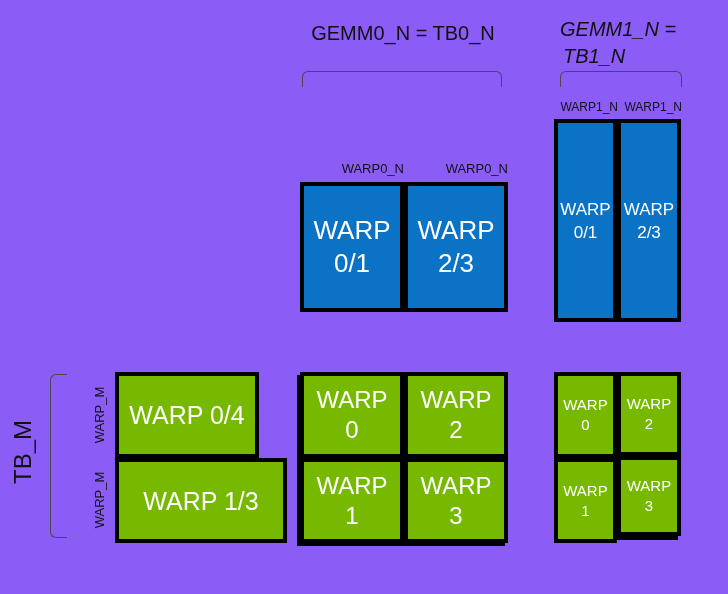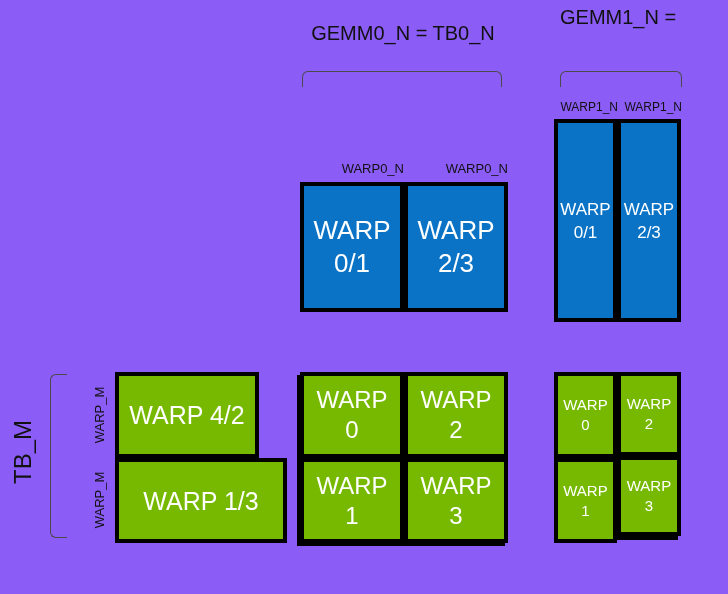--- a/index.html
+++ b/index.html
@@ -78,22 +78,23 @@
   .vtext-big   { font-size: 24px; color: #111111; }
 </style>
 </head>
 <body>
 
 <div id="canvas">
 
   <div class="abs cap-big" style="left:290px; top:20px; width:226px; text-align:center;">GEMM0_N = TB0_N</div>
   <div class="abs bracket-top" style="left:302px; top:71px; width:200px; height:16px;"></div>
 
-  <div class="abs" style="left:560px; top:4px; width:140px;">
+  <div class="abs" style="left:560px; top:16px; width:140px;font-style:italic;">
     <div class="cap-big">GEMM1_N =</div>
+    <div class="cap-big" style="padding-left:3px;">TB1_N</div>
   </div>
   <div class="abs bracket-top" style="left:560px; top:71px; width:122px; height:16px;"></div>
 
   <div class="abs cap-small" style="left:552px; top:100px; width:66px;">WARP1_N</div>
   <div class="abs cap-small" style="left:618px; top:100px; width:64px;">WARP1_N</div>
 
   <div class="abs box blue t-right-blue" style="left:554px; top:119px; width:63px; height:203px;">
     <span>WARP</span>
     <span>0/1</span>
   </div>
@@ -114,21 +115,21 @@
     <span>2/3</span>
   </div>
 
   <div class="abs vtext vtext-big" style="left:-14px; top:439px; width:72px; height:26px;">TB_M</div>
   <div class="abs bracket-left" style="left:50px; top:374px; width:17px; height:164px;"></div>
 
   <div class="abs vtext vtext-small" style="left:55px; top:407px; width:90px; height:16px;">WARP_M</div>
   <div class="abs vtext vtext-small" style="left:55px; top:492px; width:90px; height:16px;">WARP_M</div>
 
   <div class="abs box green t-left-green" style="left:115px; top:372px; width:144px; height:86px;">
-    <span>WARP 4/2</span>
+    <span>WARP 0/4</span>
   </div>
   <div class="abs box green t-left-green" style="left:115px; top:458px; width:172px; height:85px;">
     <span>WARP 1/3</span>
   </div>
 
   <div class="abs box green t-mid-green shadow-dl" style="left:300px; top:372px; width:104px; height:86px;">
     <span>WARP</span>
     <span>0</span>
   </div>
   <div class="abs box green t-mid-green shadow-dl" style="left:404px; top:372px; width:104px; height:86px;">

